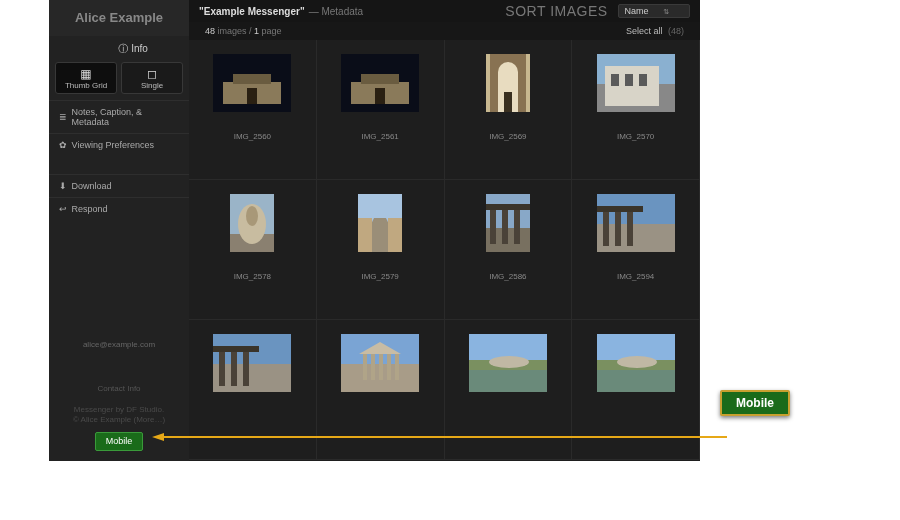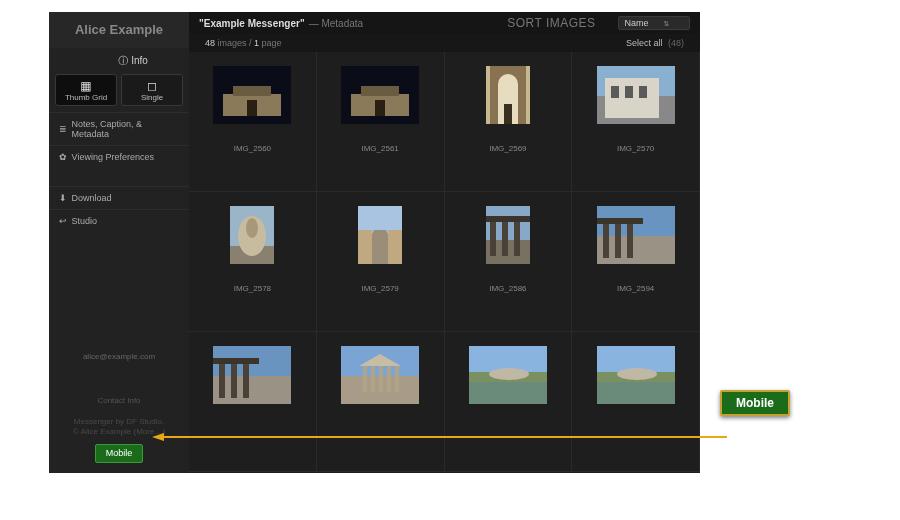--- a/index.html
+++ b/index.html
@@ -6,21 +6,21 @@
   body {
     width: 900px; height: 520px;
     background: transparent;
     font-family: Arial, Helvetica, sans-serif;
     font-size: 11px;
     color: #bbb;
     position: relative;
   }
   .app {
     position: absolute;
-    left: 49px; top: 12px;
+    left: 49px; top: 0;
     width: 651px; height: 461px;
     background: #1a1a1a;
     display: flex;
     overflow: hidden;
   }
   
   .sidebar {
     width: 140px;
     background: #222;
     display: flex;
@@ -108,21 +108,21 @@
     background: #151515;
     display: flex;
     align-items: center;
     padding: 0 10px;
     font-size: 10px;
     color: #888;
   }
   .topbar .title { color: #ddd; font-weight: bold; }
   .topbar .subtitle { color: #777; margin-left: 4px; }
   .topbar .spacer { flex: 1; }
-  .sort-label { color: #777; text-transform: uppercase; font-size: 12px; letter-spacing: .5px; margin-right: 22px; }
+  .sort-label { color: #777; text-transform: uppercase; font-size: 14px; letter-spacing: .5px; margin-right: 10px; }
   .sort-select {
     background: #2a2a2a;
     border: 1px solid #3a3a3a;
     border-radius: 2px;
     padding: 1px 20px 1px 6px;
     color: #ccc;
     font-size: 9px;
     position: relative;
   }
   .sort-caret { font-size: 7px; margin-left: 12px; color: #888; }
@@ -231,21 +231,21 @@
       <span>✿</span>
       <span>Viewing Preferences</span>
     </div>
     <div class="sb-gap"></div>
     <div class="sb-item">
       <span>⬇</span>
       <span>Download</span>
     </div>
     <div class="sb-item">
       <span>↩</span>
-      <span>Studio</span>
+      <span>Respond</span>
     </div>
 
     <div class="sb-footer">
       <div class="sb-email">alice@example.com</div>
       <div class="sb-contact">Contact Info</div>
       <div class="sb-credit">Messenger by DF Studio.</div>
       <div class="sb-credit">© Alice Example (More…)</div>
       <div class="mobile-btn">Mobile</div>
     </div>
   </div>

